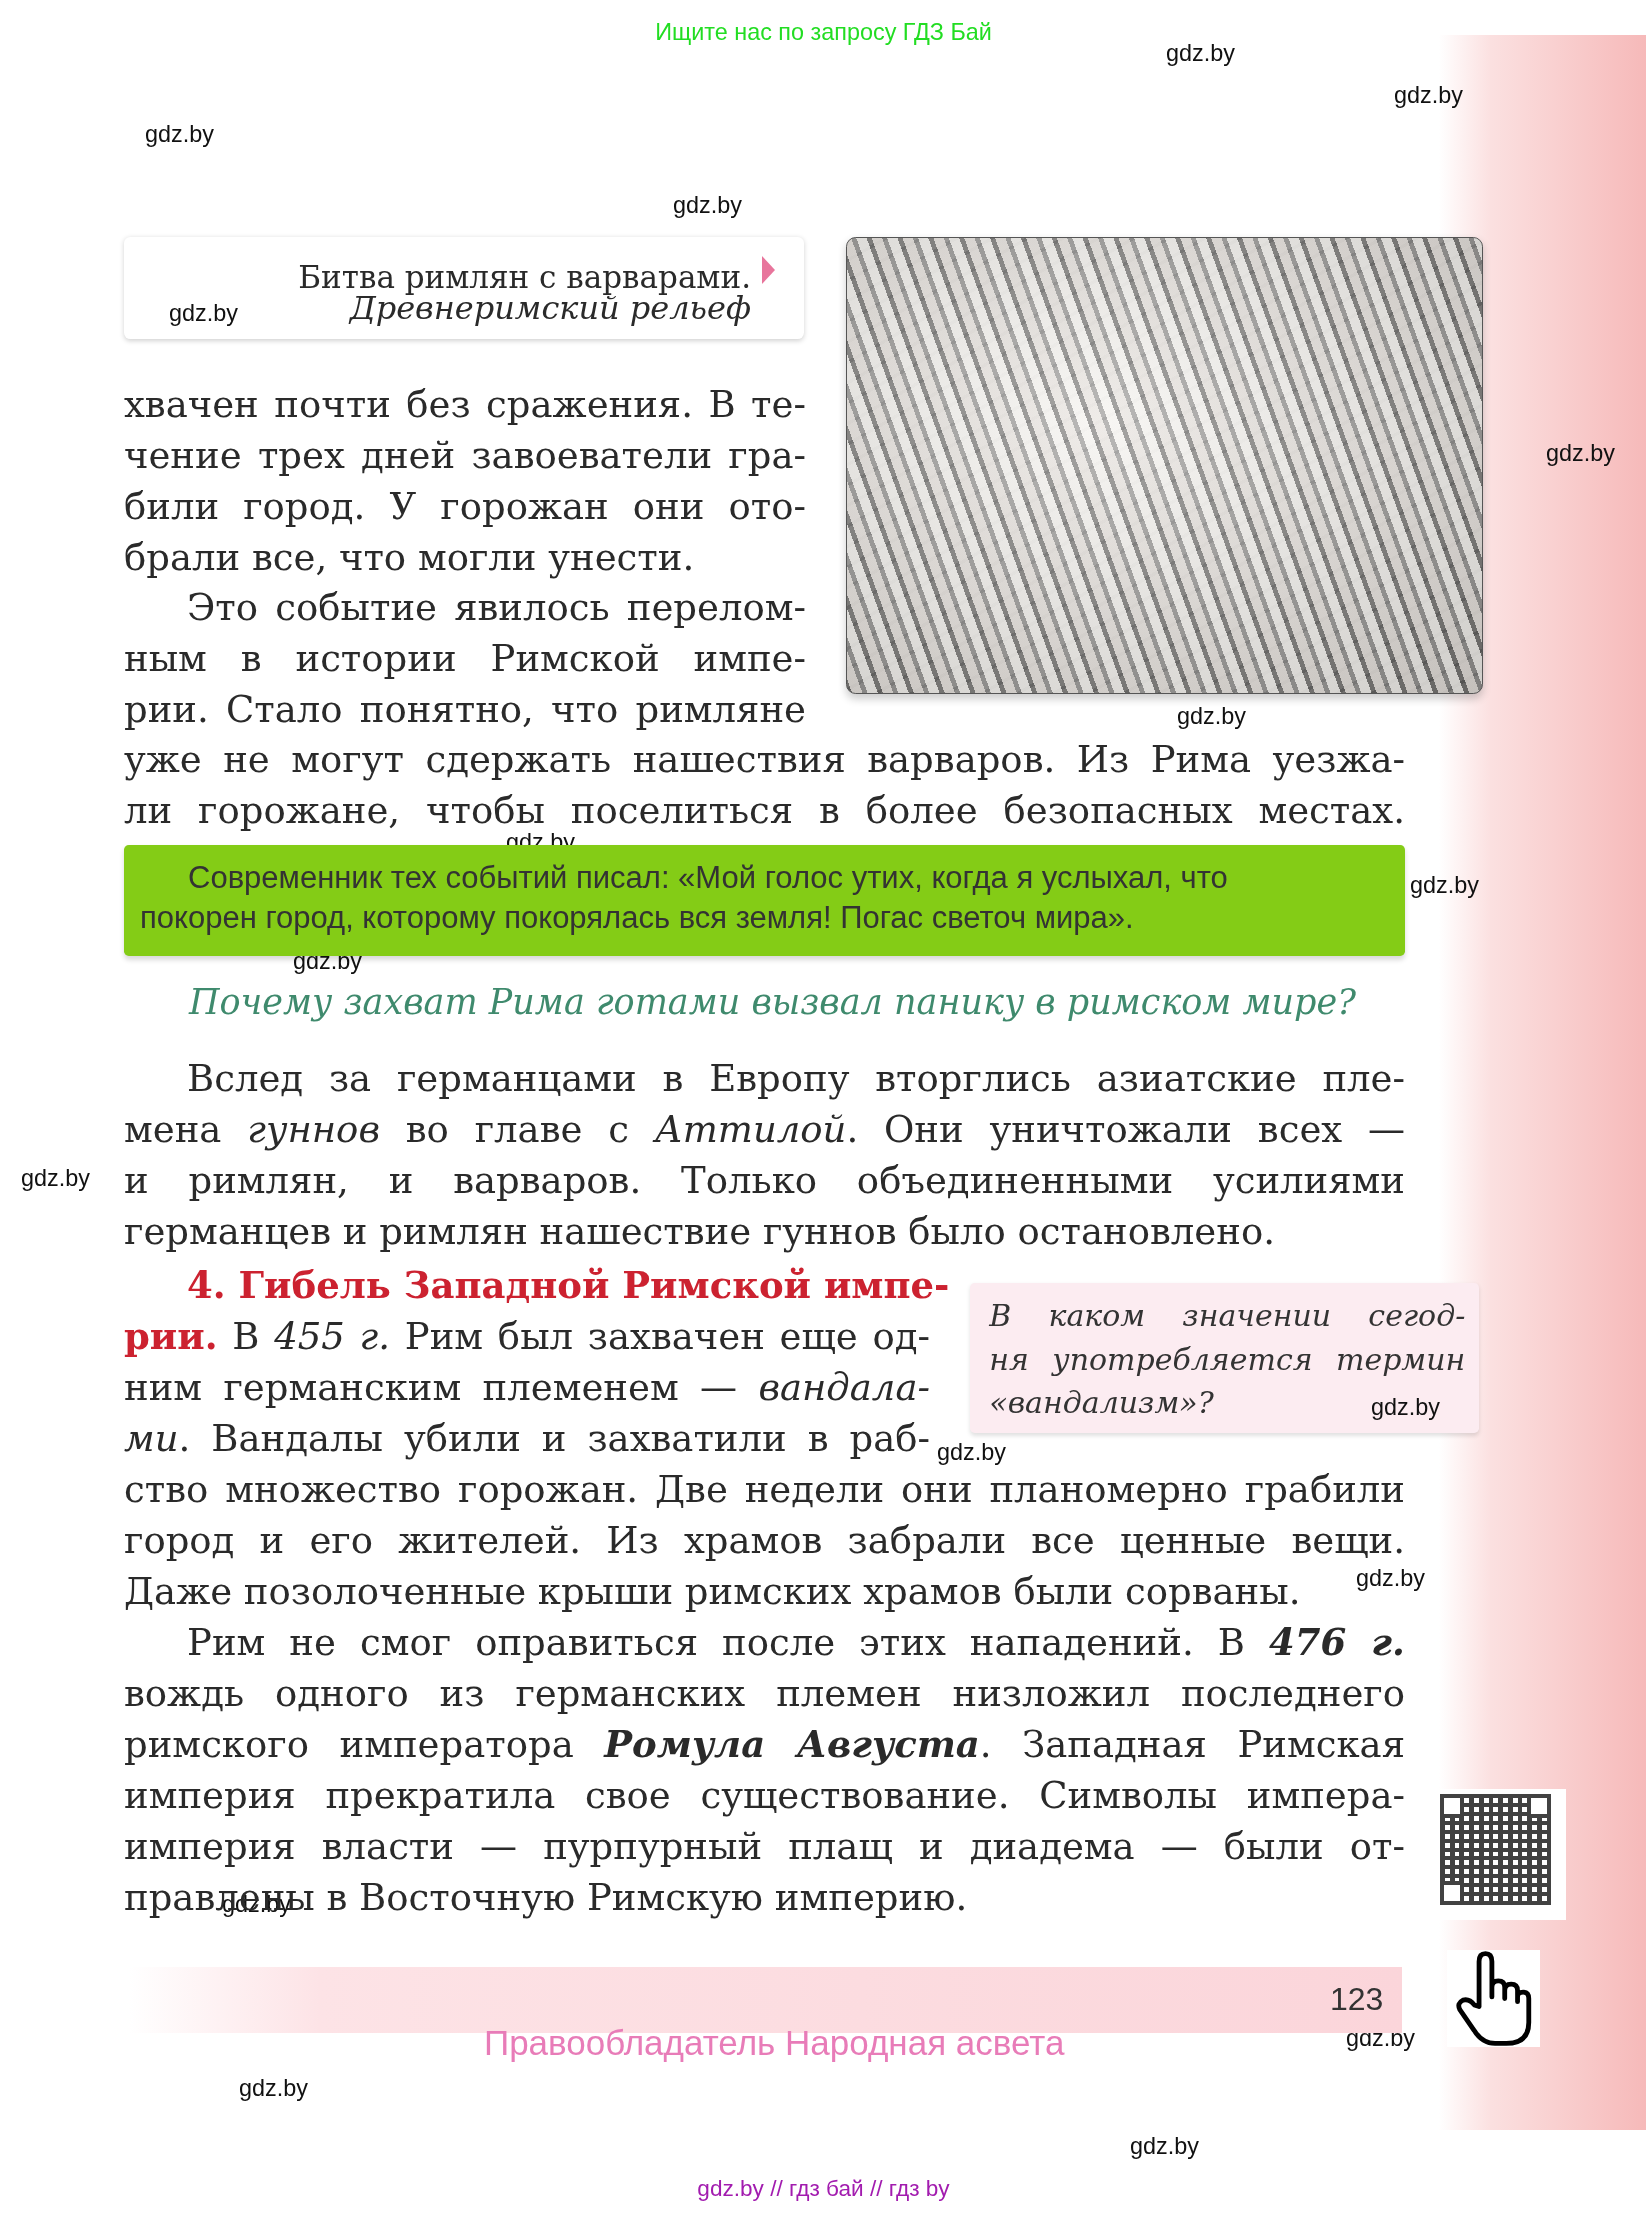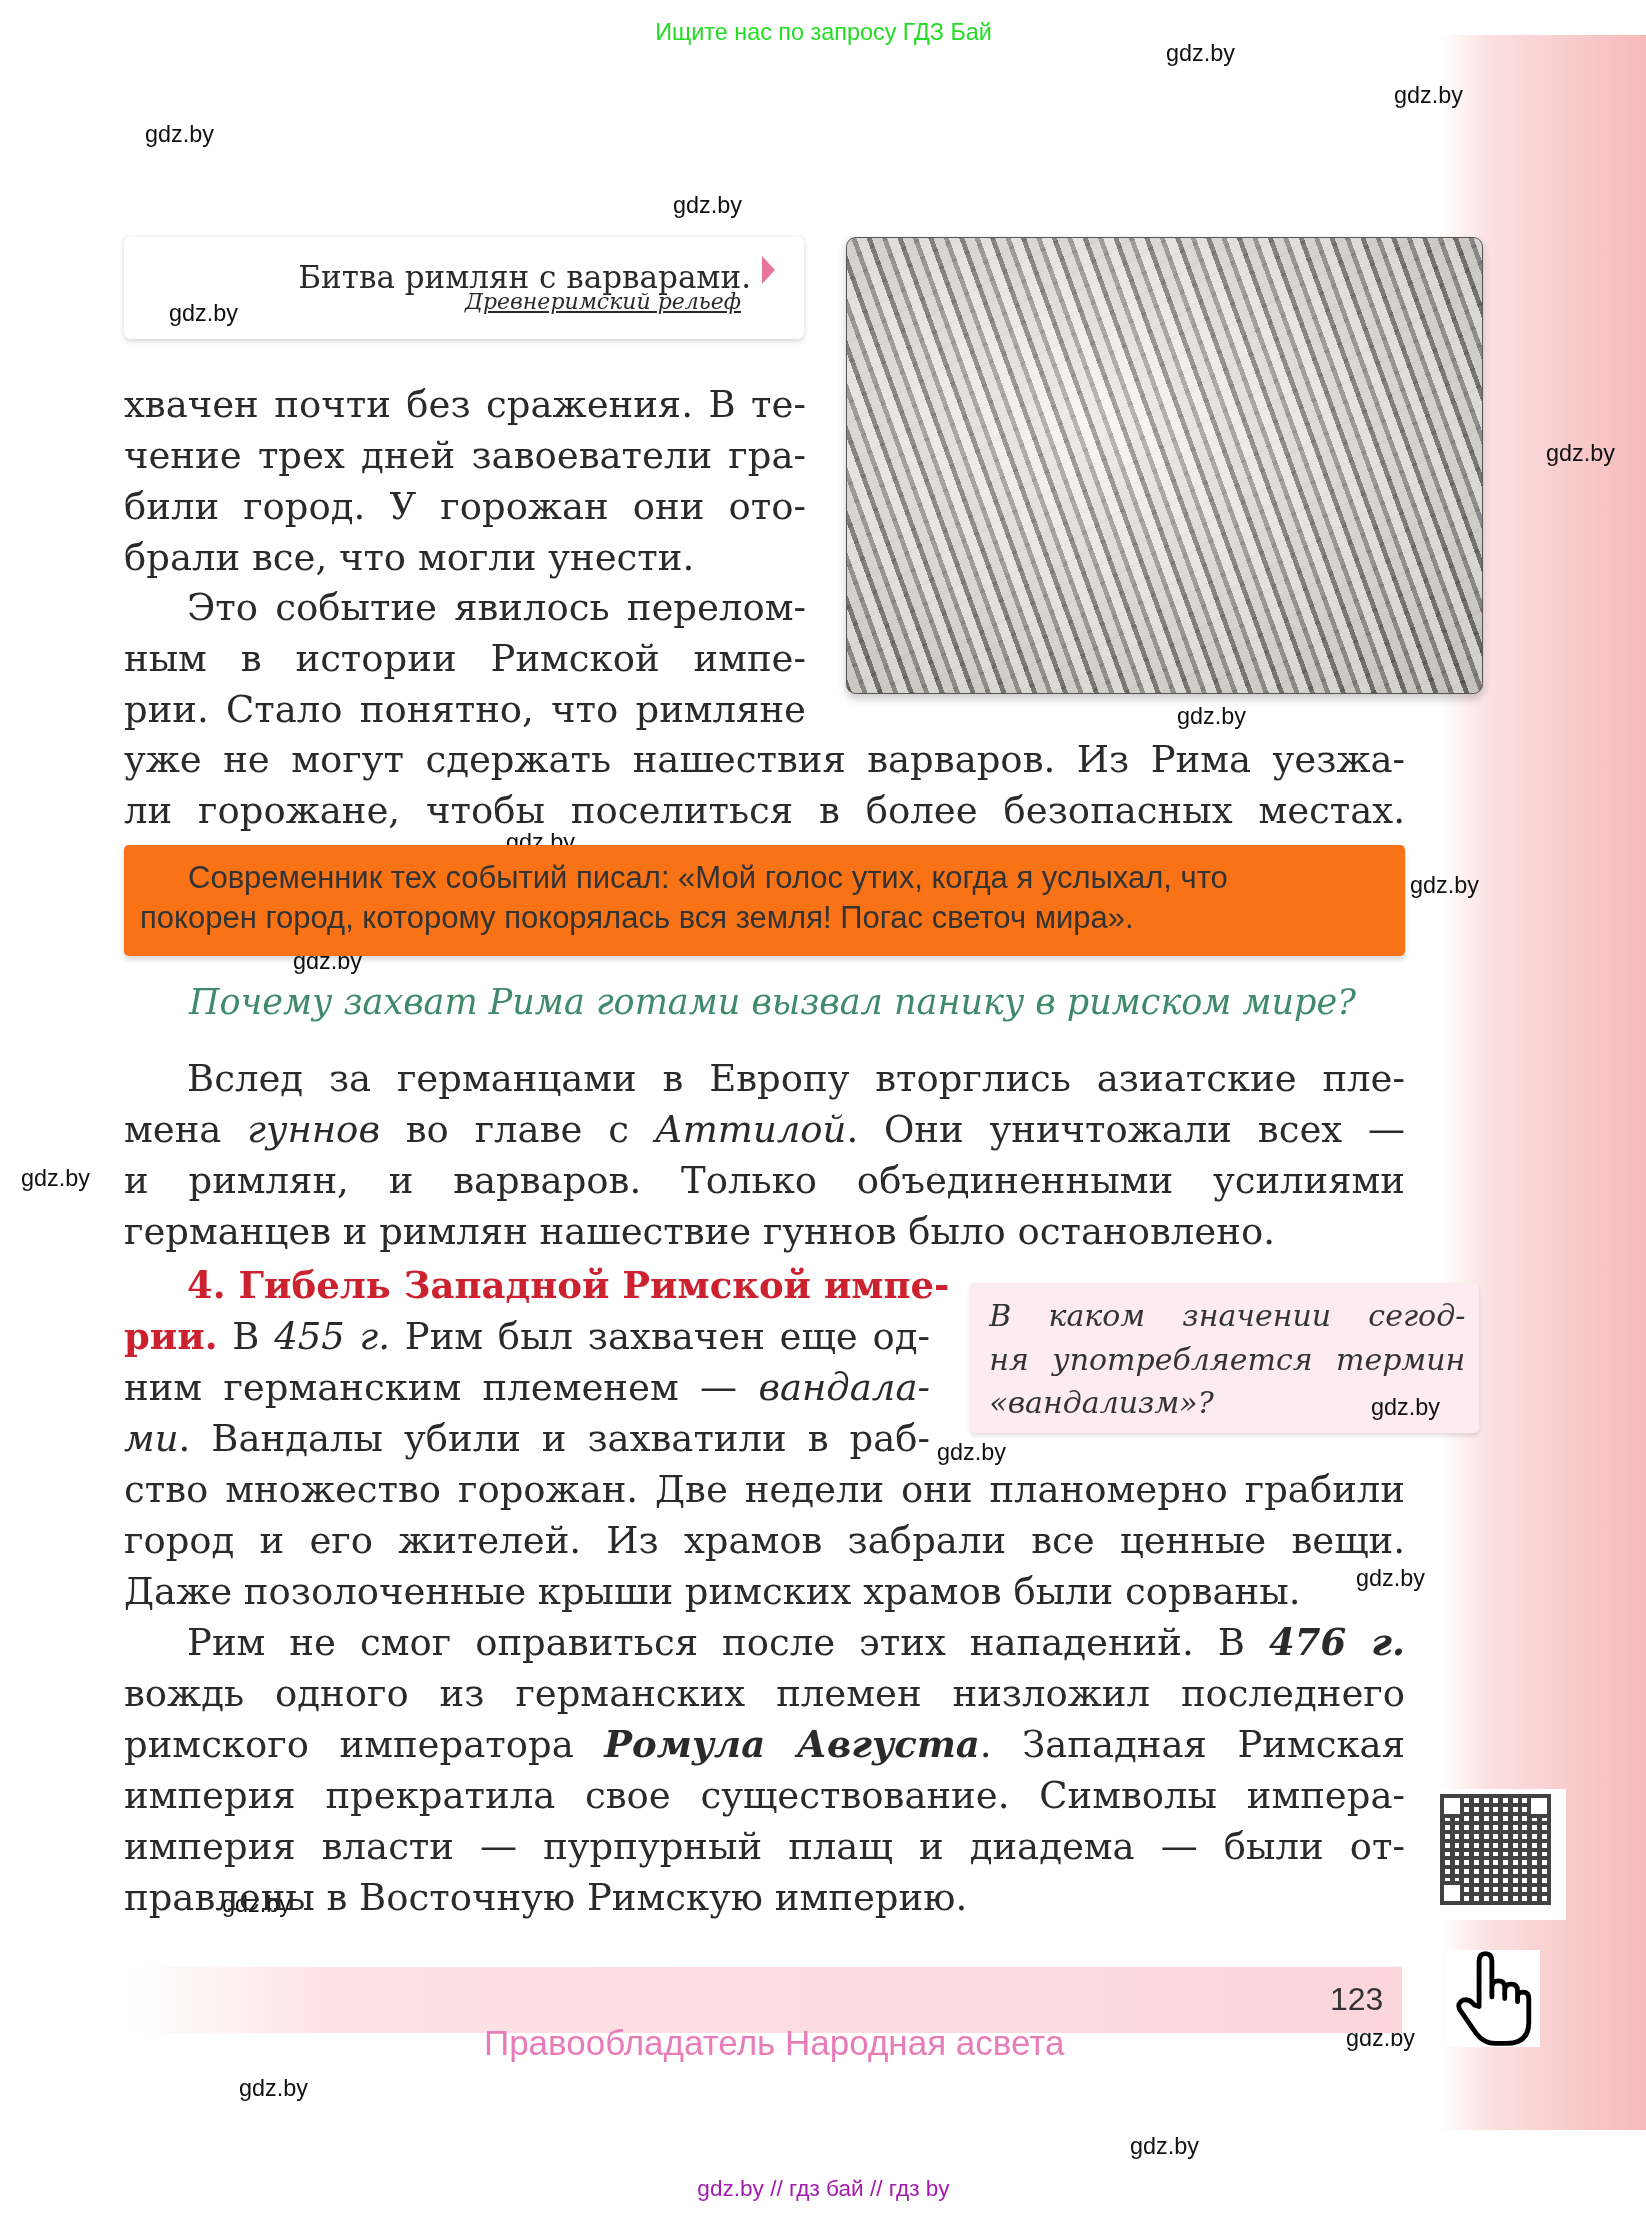--- a/index.html
+++ b/index.html
@@ -2,32 +2,32 @@
 <html style="font-size:13px"><head>
 <meta charset="utf-8">
 <style>
   html,body{margin:0;padding:0;}
   body{width:1647px;height:2216px;position:relative;background:#fff;overflow:hidden;font-family:"DejaVu Serif",serif;color:#2a2a2a;}
   .edge{position:absolute;left:1439px;top:35px;width:208px;height:2095px;background:linear-gradient(to right,rgba(255,255,255,1) 0%,#fbe0e0 25%,#f6b9b9 100%);}
   .top-banner{position:absolute;top:3.2px;left:0;width:1647px;text-align:center;font-family:"Liberation Sans",sans-serif;font-size:23.4px;color:#22dd22;margin-top:16px;}
   .wm{position:absolute;font-family:"Liberation Sans",sans-serif;font-size:23.4px;color:#111;}
   .caption{position:absolute;left:124px;top:237px;width:680px;height:102px;border-radius:6.4px;background:#fff;box-shadow:0 1.6px 4.8px rgba(0,0,0,.18);}
   .cap1{position:absolute;right:53px;top:22px;font-size:31px;}
-  .cap2{position:absolute;right:63px;top:52px;font-size:22px;font-style:italic;text-decoration:underline;}
+  .cap2{position:absolute;right:53px;top:52px;font-size:32px;font-style:italic;}
   .cap-arrow{position:absolute;right:29px;top:19.3px;width:0;height:0;border-top:14.5px solid transparent;border-bottom:14.5px solid transparent;border-left:13px solid #e8759c;}
   .photo{position:absolute;left:846px;top:237px;width:635px;height:455px;border-radius:9.7px;border:1.6px solid #555;overflow:hidden;
     background:
       repeating-linear-gradient(70deg,rgba(60,60,60,.55) 0 4.8px,rgba(235,230,225,.9) 4.8px 14.5px,rgba(120,120,120,.6) 14.5px 19.3px,rgba(250,248,244,.9) 19.3px 29px),
       repeating-linear-gradient(-30deg,rgba(40,40,40,.35) 0 3.2px,rgba(255,255,255,.0) 3.2px 17.7px),
       #bdbab5;
     box-shadow:0 4.8px 8px rgba(0,0,0,.2);}
   .photo::after{content:"";position:absolute;inset:0;background:radial-gradient(ellipse at 40% 40%,rgba(255,255,255,.35),rgba(0,0,0,.15));}
   .p{position:absolute;font-size:37px;line-height:51px;text-align:justify;text-align-last:justify;}
   .line{display:block;white-space:nowrap;}
-  .quote{position:absolute;left:124px;top:845px;width:1281px;height:111px;background:#f97316;border-radius:4.8px;box-shadow:0 3.2px 4.8px rgba(0,0,0,.15);font-family:"Liberation Sans",sans-serif;font-size:31px;line-height:40px;color:#333;}
+  .quote{position:absolute;left:124px;top:845px;width:1281px;height:111px;background:#84cc16;border-radius:4.8px;box-shadow:0 3.2px 4.8px rgba(0,0,0,.15);font-family:"Liberation Sans",sans-serif;font-size:31px;line-height:40px;color:#333;}
   .question{position:absolute;left:189px;top:982px;font-size:35px;font-style:italic;color:#3f8a6d;white-space:nowrap;}
   .heading-red{color:#cc2230;font-weight:bold;}
   .pinkbox{position:absolute;left:970px;top:1283px;width:509px;height:150px;background:#fcecf1;border-radius:4.8px;box-shadow:0 2.4px 4px rgba(0,0,0,.12);font-size:30px;font-style:italic;line-height:44px;color:#333;}
   .qr{position:absolute;left:1435px;top:1789px;width:121px;height:121px;background:#fff;padding:4.8px;}
   .qr-inner{width:111px;height:111px;background:
      repeating-linear-gradient(90deg,#222 0 4.8px,transparent 4.8px 9.7px),
      repeating-linear-gradient(0deg,#222 0 4px,#fff 4px 8.9px);opacity:.85;position:relative;}
   .qr-corner{position:absolute;width:24px;height:24px;border:4.8px solid #222;background:#fff;box-sizing:border-box;}
   .footer-band{position:absolute;left:129px;top:1967px;width:1273px;height:66px;background:linear-gradient(to right,rgba(255,255,255,0),#fde3e6 15%,#fbd5da 100%);}
   .page-num{position:absolute;left:1330px;top:1981px;font-family:"Liberation Sans",sans-serif;font-size:32px;color:#333;}

